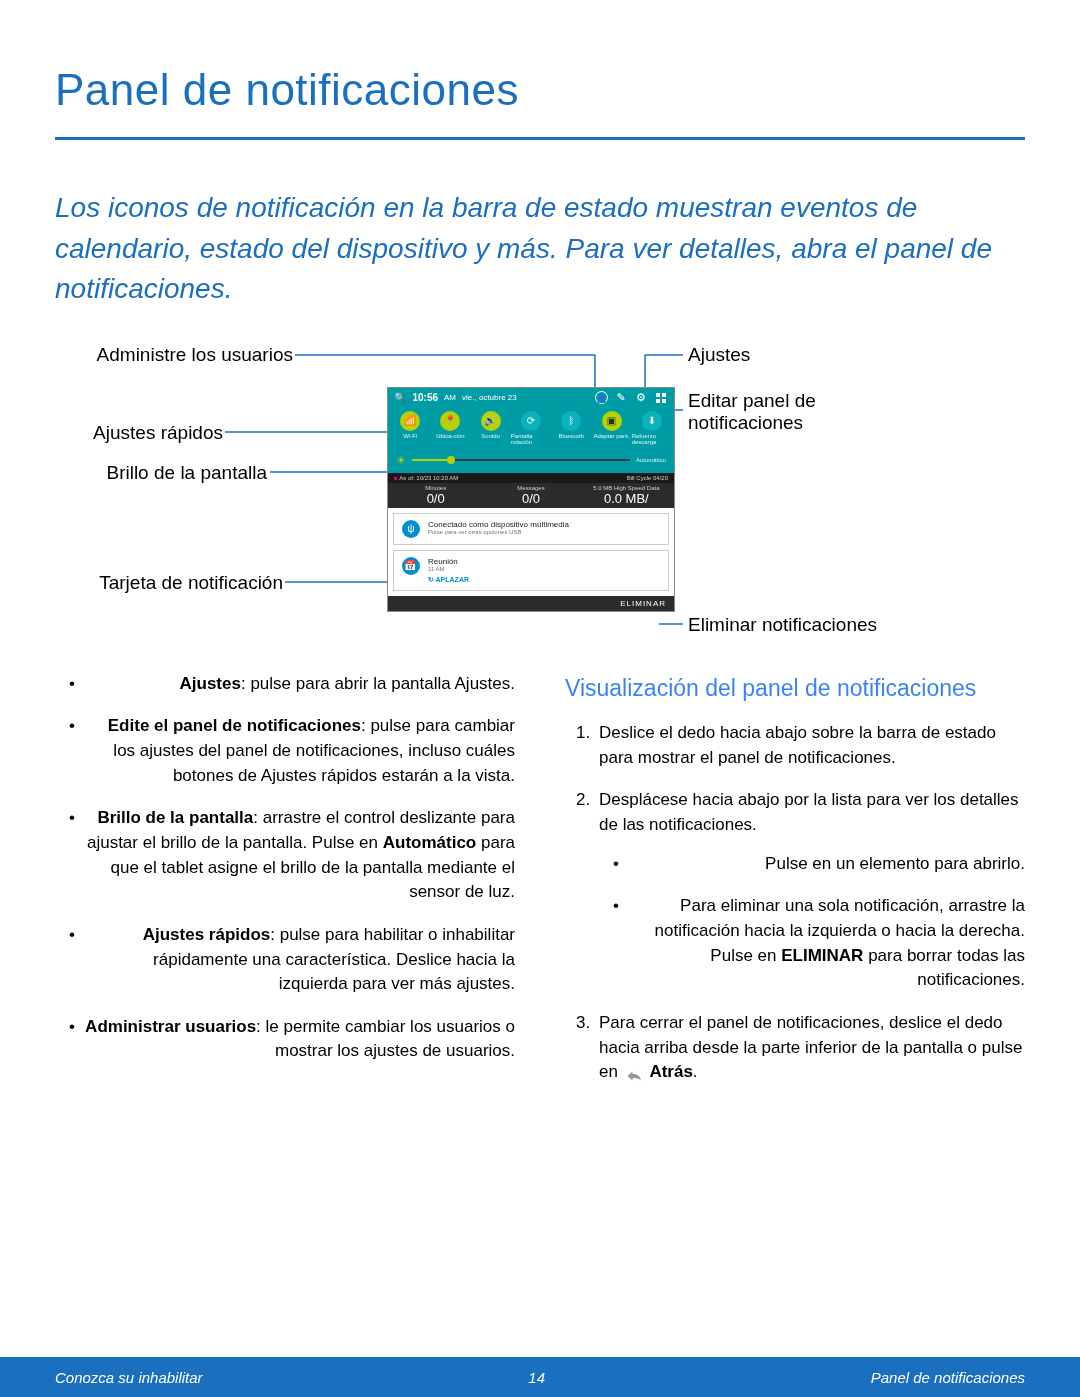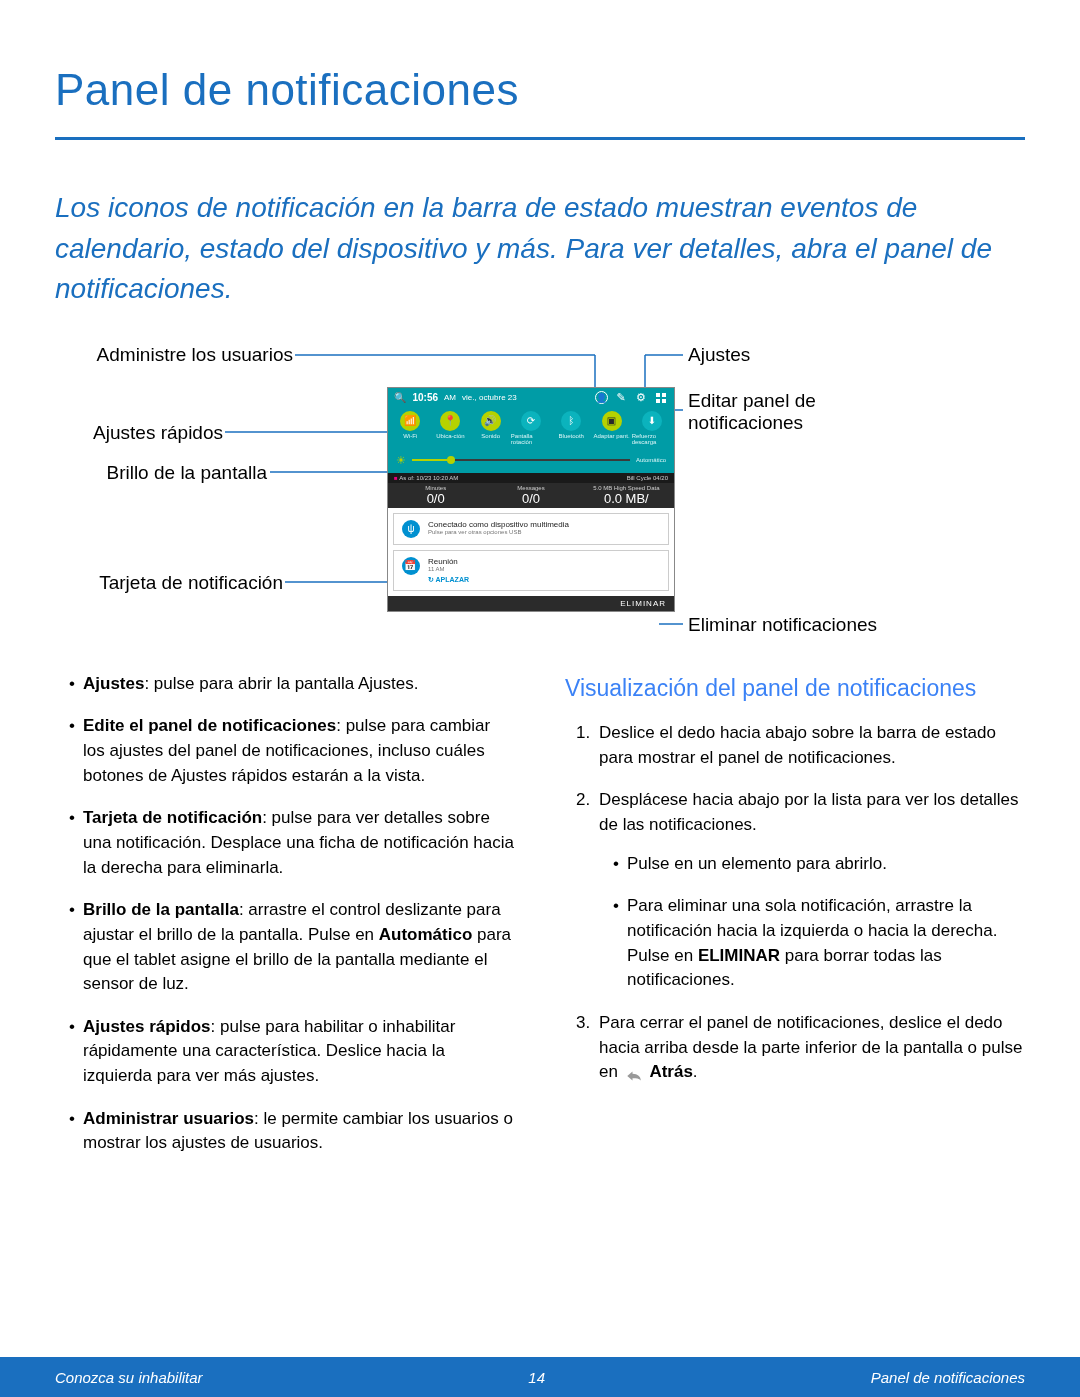--- a/index.html
+++ b/index.html
@@ -127,21 +127,21 @@
   .callout.left { text-align:right; }
   .cl-line { stroke:#1a6fbf; stroke-width:1.5; fill:none;}
   svg.overlay { position:absolute; left:0; top:0; width:100%; height:100%; pointer-events:none;}
 
   
   .columns {
     display:flex; gap:50px;
     font-size:17px; line-height:1.45;
   }
   .col { flex:1; }
-  .col ul { list-style:none; padding-left:14px; }
+  .col ul { list-style:none; padding-left:14px;text-align:right; }
   .col ul > li { position:relative; padding-left:14px; margin-bottom:18px; }
   .col ul > li::before {
     content:"•"; position:absolute; left:0; top:0;
   }
   .col ol { padding-left:30px; }
   .col ol > li { margin-bottom:18px; padding-left:4px;}
   .col ol ul { margin-top:14px; }
   .h2 {
     font-size:23px; color:#3b82f6; font-weight:400; margin-bottom:16px;
   }
@@ -277,21 +277,20 @@
       </div>
       <div class="eliminar-row">ELIMINAR</div>
     </div>
   </div>
 
   <div class="columns">
     <div class="col">
       <ul>
         <li><strong>Ajustes</strong><span>: pulse para abrir la pantalla Ajustes.</span></li>
         <li><strong>Edite el panel de notificaciones</strong><span>: pulse para cambiar los ajustes del panel de notificaciones, incluso cuáles botones de Ajustes rápidos estarán a la vista.</span></li>
-        <li><strong>Tarjeta de notificación</strong><span>: pulse para ver detalles sobre una notificación. Desplace una ficha de notificación hacia la derecha para eliminarla.</span></li>
         <li><strong>Brillo de la pantalla</strong><span>: arrastre el control deslizante para ajustar el brillo de la pantalla. Pulse en </span><strong>Automático</strong><span> para que el tablet asigne el brillo de la pantalla mediante el sensor de luz.</span></li>
         <li><strong>Ajustes rápidos</strong><span>: pulse para habilitar o inhabilitar rápidamente una característica. Deslice hacia la izquierda para ver más ajustes.</span></li>
         <li><strong>Administrar usuarios</strong><span>: le permite cambiar los usuarios o mostrar los ajustes de usuarios.</span></li>
       </ul>
     </div>
     <div class="col">
       <h2 class="h2">Visualización del panel de notificaciones</h2>
       <ol>
         <li>Deslice el dedo hacia abajo sobre la barra de estado para mostrar el panel de notificaciones.</li>
         <li>

